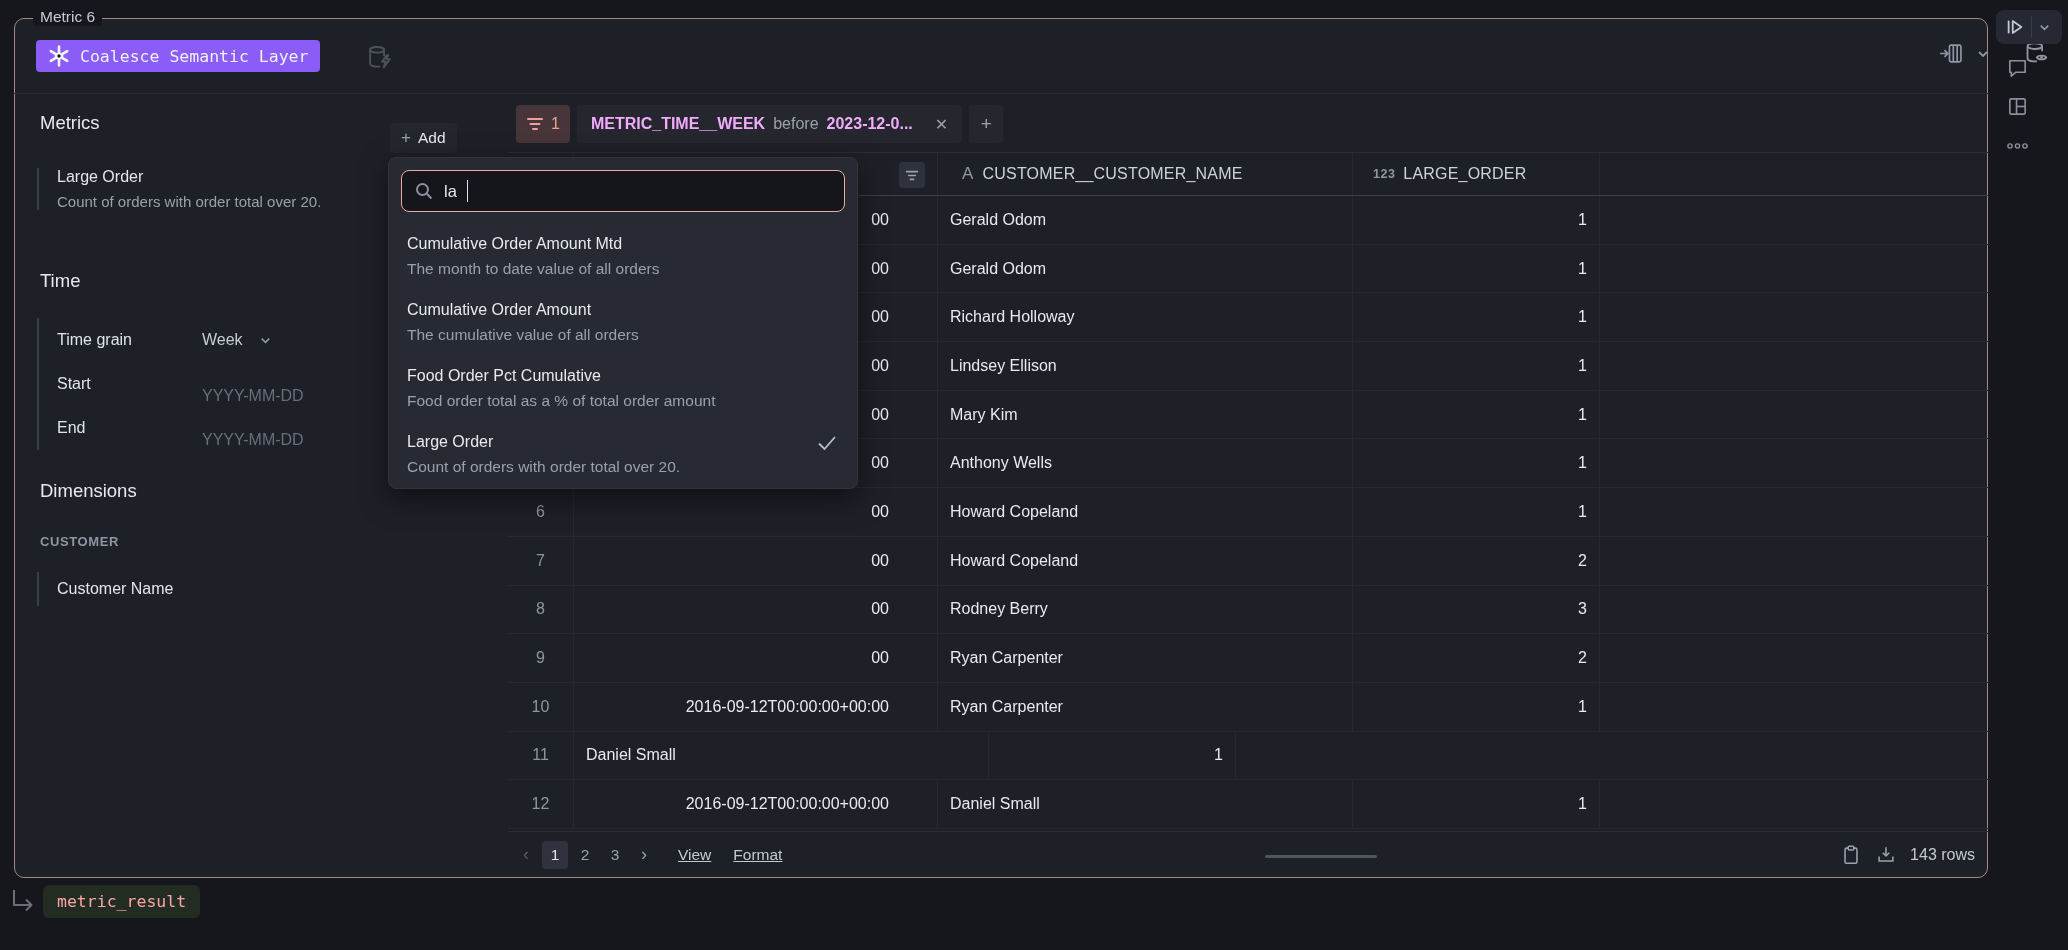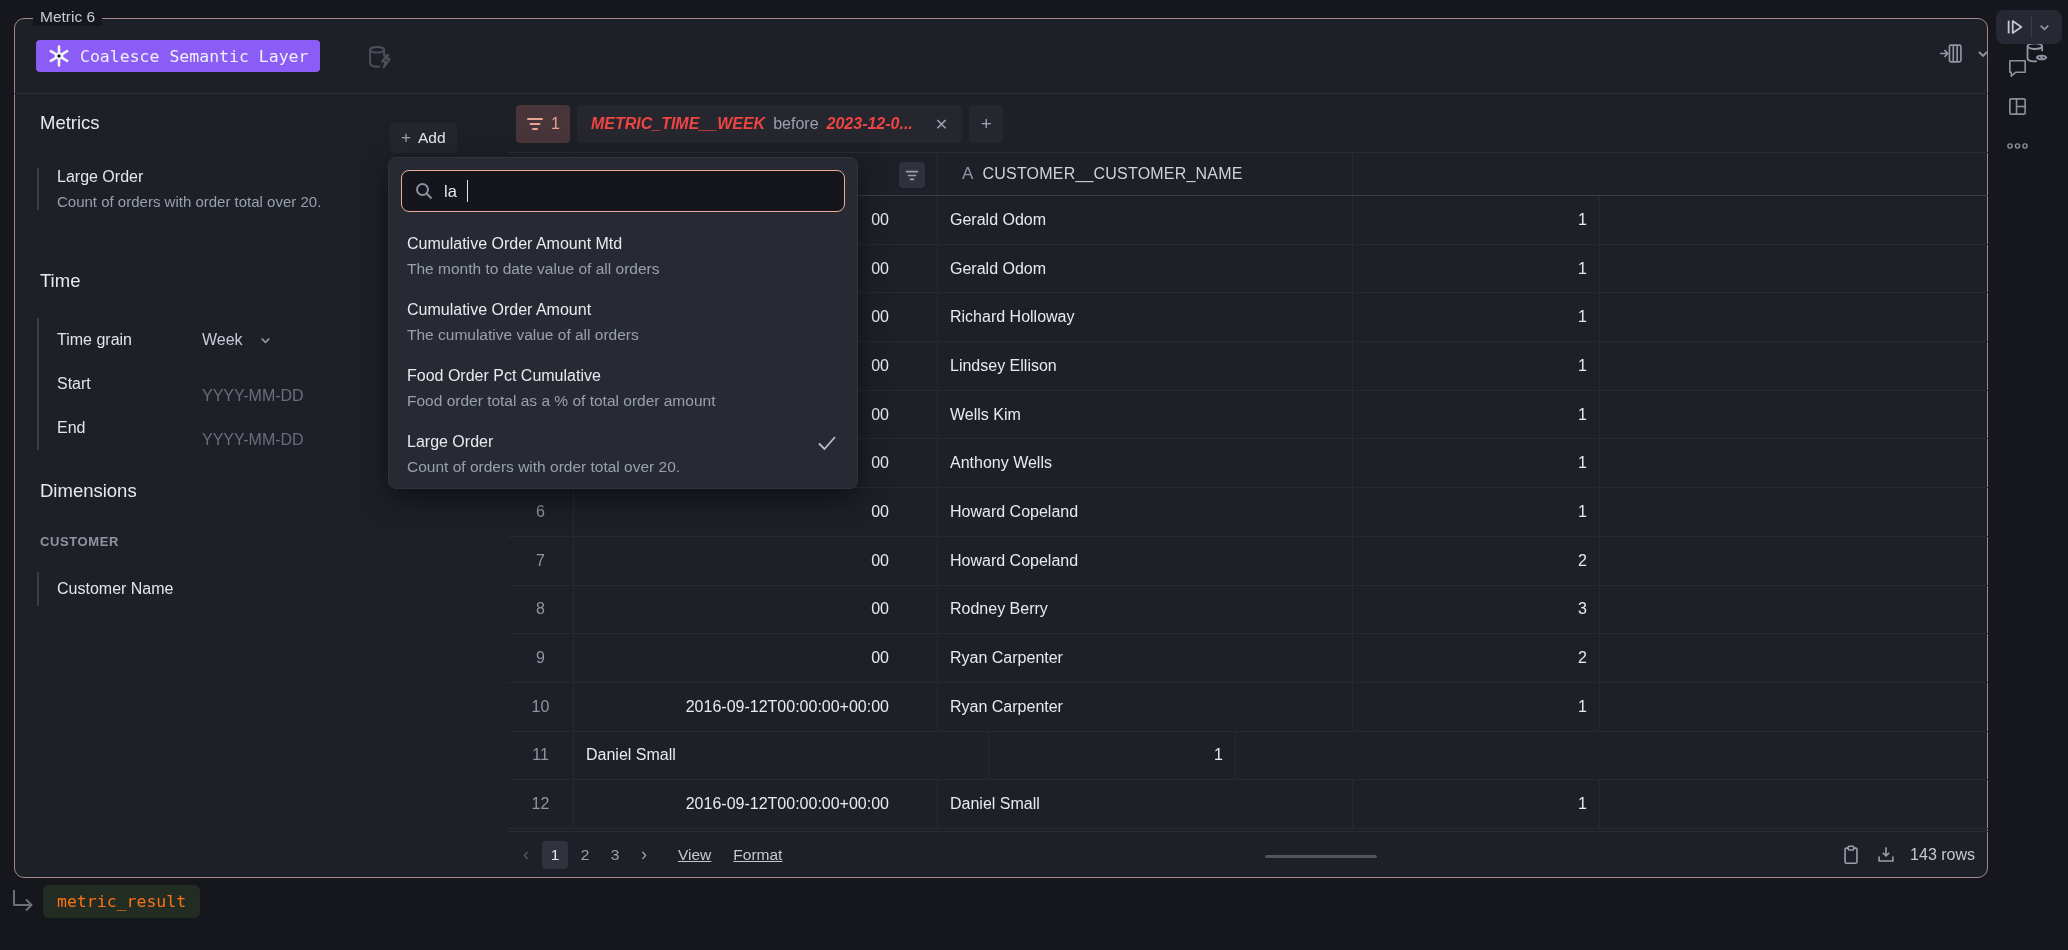--- a/index.html
+++ b/index.html
@@ -39,21 +39,21 @@
     height:34px; display:flex; align-items:center; }
 
   
   .add-btn { position:absolute; left:390px; top:123px; height:30px; display:flex; align-items:center;
     gap:7px; padding:0 11px; background:#24262e; border-radius:4px; font-size:15.5px; color:#e3e6ec; }
   .add-btn .plus { color:#9aa1ae; font-size:17px; }
   .chips { position:absolute; left:516px; top:105px; display:flex; align-items:center; gap:7px; }
   .chip { height:38px; display:flex; align-items:center; border-radius:4px; background:#26272e; }
   .chip.count { padding:0 10px; gap:7px; background:#473539; color:#eba293; font-size:16px; }
   .chip.main { padding:0 14px; gap:8px; font-size:16px; }
-  .chip.main .fld { font-weight:bold; color:#ef4444;font-style:italic; }
+  .chip.main .fld { font-weight:bold; color:#f0abfc; }
   .chip.main .op { color:#9aa1ae; }
   .chip.main .x { color:#9aa1ae; font-size:16px; margin-left:14px; cursor:default; }
   .chip.plus-chip { width:34px; justify-content:center; color:#9aa1ae; font-size:19px; }
 
   
   .table { position:absolute; left:508px; top:152px; width:1480px; }
   .t-head { display:flex; height:44px; border-top:1px solid #2a2d36; border-bottom:1px solid #3c3f48;
     align-items:stretch; color:#cdd2db; font-size:16px; font-weight:500; letter-spacing:.2px; }
   .hc { display:flex; align-items:center; border-right:1px solid #282a33; position:relative; }
   .c-num { width:66px; } .c-date { width:364px; } .c-name { width:415px; } .c-val { width:247px; }
@@ -103,21 +103,21 @@
   
   .run-group { position:absolute; left:1996px; top:10px; width:66px; height:34px; background:#262834;
     border-radius:8px; display:flex; align-items:center; }
   .run-group .sep { width:1px; height:22px; background:#3a3d47; margin:0 5px 0 6px; }
   .rail-ic { position:absolute; left:2006px; }
 
   
   .ret-arrow { position:absolute; left:10px; top:888px; }
   .out-badge { position:absolute; left:43px; top:885px; height:33px; display:flex; align-items:center;
     padding:0 14px; background:#232c23; border-radius:6px;
-    font-family:"DejaVu Sans Mono", monospace; font-size:16.5px; color:#f97316; }
+    font-family:"DejaVu Sans Mono", monospace; font-size:16.5px; color:#fca5a5; }
 
   svg { display:block; }
 </style>
 </head>
 <body>
 
 <div class="cell"></div>
 <div class="cell-label">Metric 6</div>
 <div class="hdr-divider"></div>
 
@@ -237,20 +237,24 @@
           <line x1="2" y1="3" x2="16" y2="3"></line>
             <line x1="4.5" y1="8" x2="13.5" y2="8"></line>
             <line x1="7" y1="13" x2="11" y2="13"></line>
         </svg>
       </span>
     </div>
     <div class="hc c-name">
       <span class="type-ic">A</span>
       <span>CUSTOMER__CUSTOMER_NAME</span>
     </div>
+    <div class="hc c-val">
+      <span class="type-ic type-123">123</span>
+      <span>LARGE_ORDER</span>
+    </div>
     <div class="hc c-fill"></div>
   </div>
   <div class="t-body">
 
       <div class="t-row">
         <div class="tc c-num">0</div>
         <div class="tc c-date">00</div>
         <div class="tc c-name">Gerald Odom</div>
         <div class="tc c-val">1</div>
         <div class="tc c-fill"></div>
@@ -276,21 +280,21 @@
         <div class="tc c-num">3</div>
         <div class="tc c-date">00</div>
         <div class="tc c-name">Lindsey Ellison</div>
         <div class="tc c-val">1</div>
         <div class="tc c-fill"></div>
       </div>
 
       <div class="t-row">
         <div class="tc c-num">4</div>
         <div class="tc c-date">00</div>
-        <div class="tc c-name">Wells Kim</div>
+        <div class="tc c-name">Mary Kim</div>
         <div class="tc c-val">1</div>
         <div class="tc c-fill"></div>
       </div>
 
       <div class="t-row">
         <div class="tc c-num">5</div>
         <div class="tc c-date">00</div>
         <div class="tc c-name">Anthony Wells</div>
         <div class="tc c-val">1</div>
         <div class="tc c-fill"></div>

